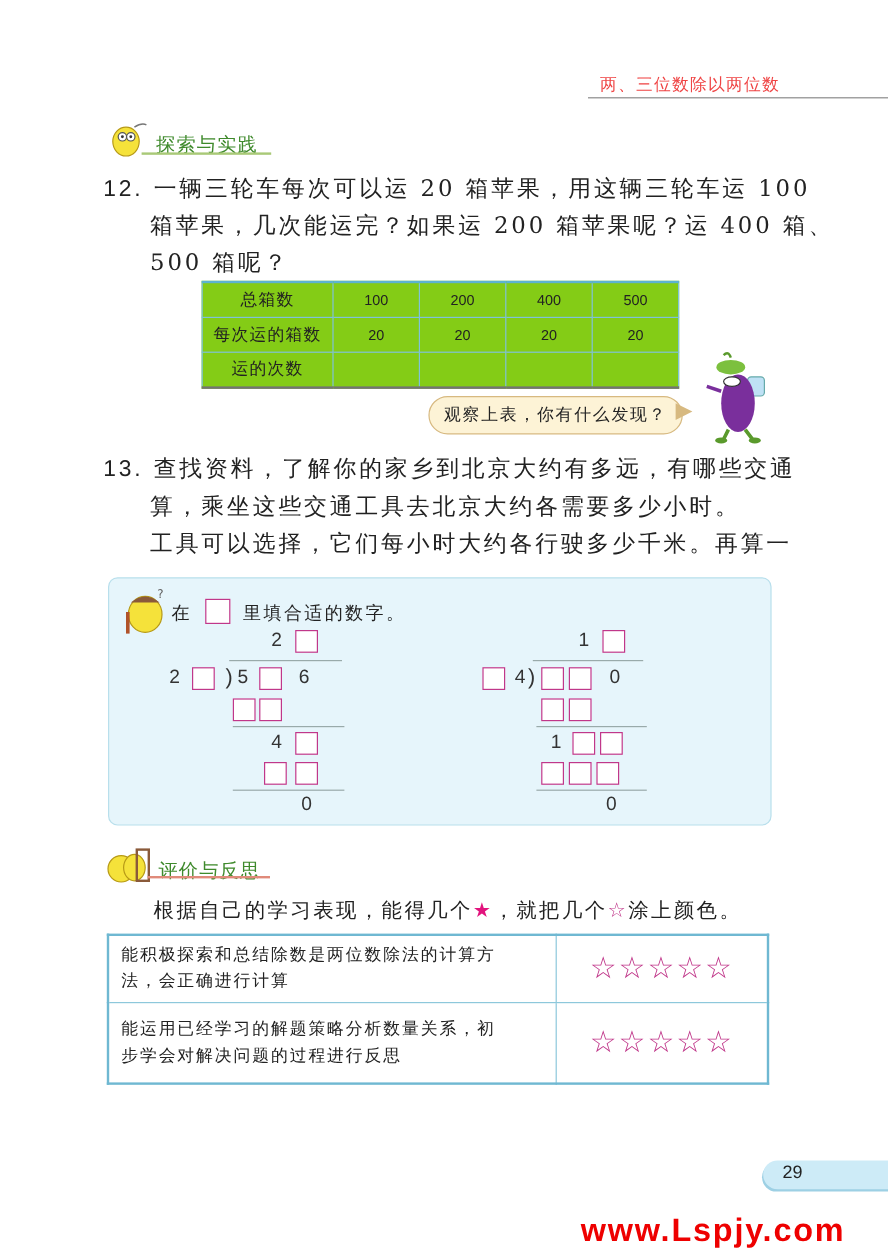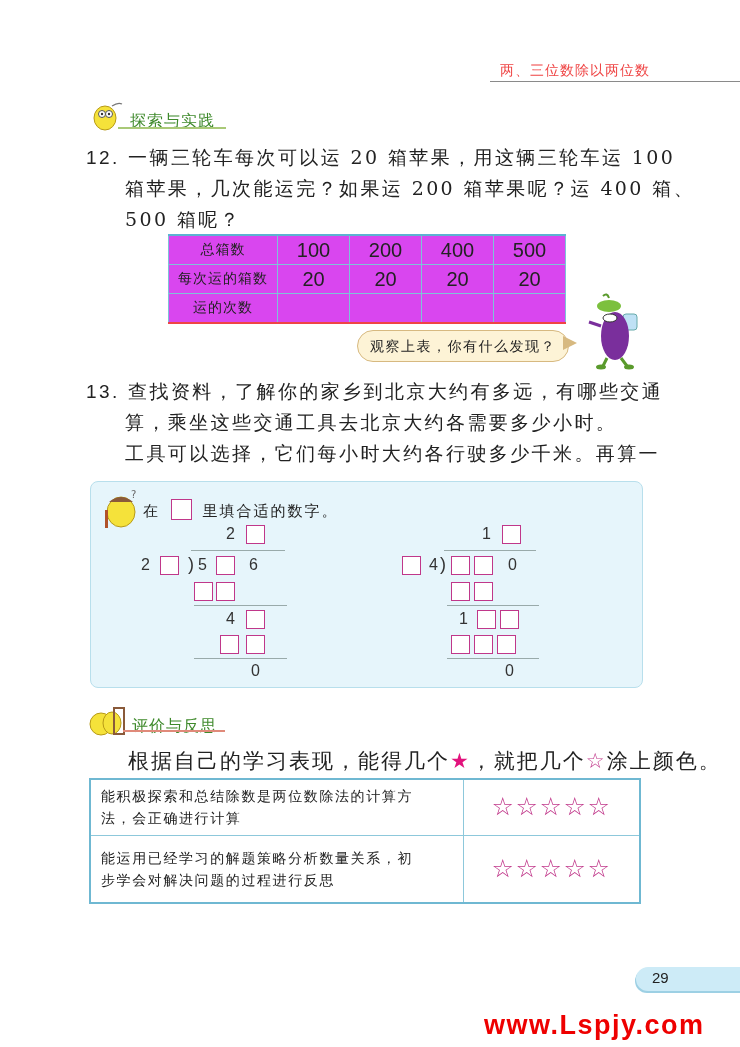--- a/index.html
+++ b/index.html
@@ -15,26 +15,26 @@
   
   .sec-head { display:flex; align-items:flex-end; }
   .sec-title { font-family:"DejaVu Sans", sans-serif; font-size:16px; color:#3f8a2c; margin-left:6px; letter-spacing:1px; }
   .sec-underline { height:2px; }
 
   
   .qtext { font-size:19px; line-height:31px; letter-spacing:2.4px; }
   .qnum { font-family:"Liberation Sans", sans-serif; }
 
   
-  table.dt { border-collapse:collapse; background:#d946ef; font-size:15px; }
+  table.dt { border-collapse:collapse; background:#84cc16; font-size:15px; }
   table.dt td { border:1px solid #7fc2d8; height:28px; text-align:center; padding:0; }
   table.dt tr:first-child td { border-top:2px solid #5cb3d1; }
-  table.dt tr:last-child td { border-bottom:2px solid #ef4444; }
+  table.dt tr:last-child td { border-bottom:2px solid #737373; }
   table.dt td.hd { width:108px; font-size:14px; letter-spacing:1px; }
-  table.dt td.v { width:71px; font-family:"Liberation Sans", sans-serif; font-size:20px; }
+  table.dt td.v { width:71px; font-family:"Liberation Sans", sans-serif; font-size:12px; }
 
   
   .bubble { left:357px; top:330px; width:210px; height:30px; background:#fdf3d6;
             border:1px solid #d7b980; border-radius:16px; font-size:14px; line-height:30px;
             text-align:center; letter-spacing:1.5px; }
   .bubble-tail { left:563px; top:336px; width:0; height:0; border-top:7px solid transparent;
                  border-bottom:7px solid transparent; border-left:14px solid #d7b980; }
 
   
   .fillpanel { left:90px; top:481px; width:551px; height:205px; background:#e6f5fb;
@@ -190,21 +190,21 @@
 <div class="abs sec-head" style="left:88px;top:703px;">
   <svg width="38" height="34" viewBox="0 0 38 34">
     <ellipse cx="13" cy="21" rx="11" ry="11" fill="#f5e23a" stroke="#b79a17" stroke-width="1"></ellipse>
     <ellipse cx="24" cy="20" rx="9" ry="11" fill="#f5e23a" stroke="#b79a17" stroke-width="1"></ellipse>
     <rect x="26" y="5" width="10" height="26" fill="none" stroke="#8a5a3a" stroke-width="2"></rect>
   </svg>
   <span class="sec-title">评价与反思</span>
 </div>
 <div class="abs sec-underline" style="left:123px;top:730px;width:102px;background:#e08a7a;"></div>
 
-<div class="abs" style="left:128px;top:747px;font-size:21px;letter-spacing:2px;">
+<div class="abs" style="left:128px;top:747px;font-size:17px;letter-spacing:2px;">
   <span>根据自己的学习表现，能得几个</span><span style="color:#e2137d;font-family:'DejaVu Sans',sans-serif;">★</span><span>，就把几个</span><span style="color:#c0378a;font-family:'DejaVu Sans',sans-serif;">☆</span><span>涂上颜色。</span>
 </div>
 
 <table class="abs rt" style="left:89px;top:778px;width:552px;">
   <tbody>
       <tr style="height:56px;padding-left:24px;">
     <td style="width:352px;">
       <div>能积极探索和总结除数是两位数除法的计算方</div>
       <div>法，会正确进行计算</div>
     </td>

